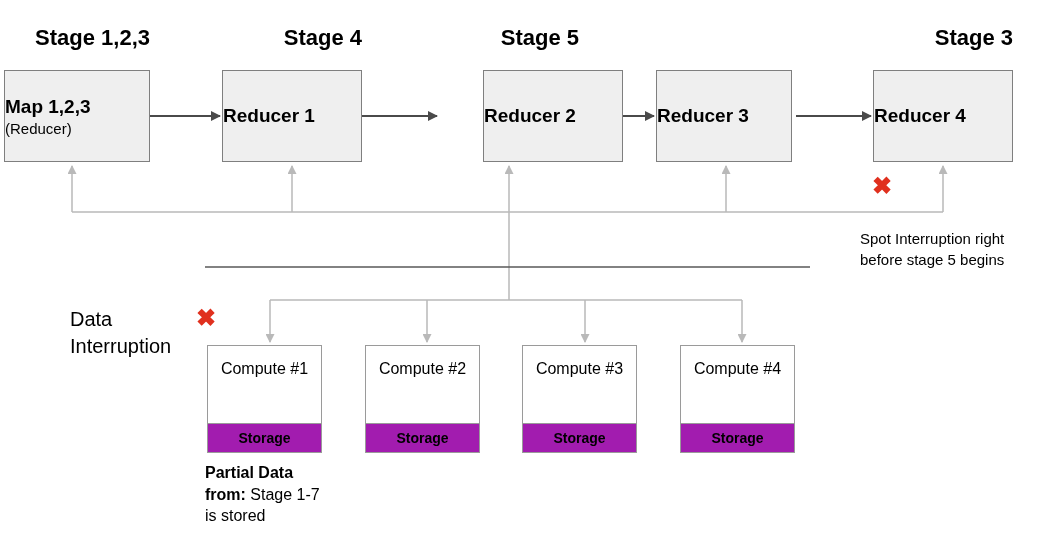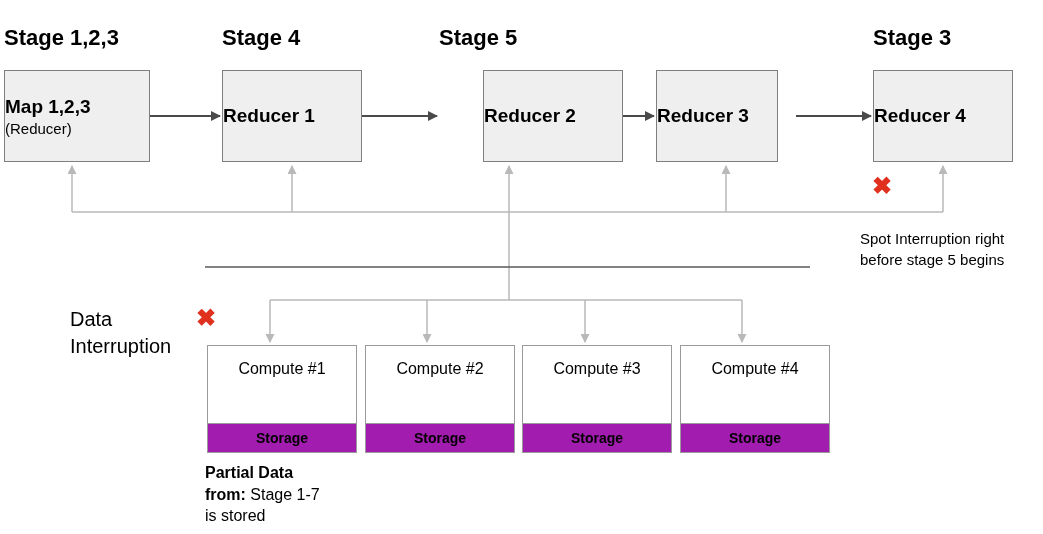--- a/index.html
+++ b/index.html
@@ -18,21 +18,21 @@
   svg.connectors {
     position: absolute;
     left: 0; top: 0;
     width: 1043px; height: 534px;
     pointer-events: none;
   }
   .stage-label {
     position: absolute;
     top: 24px;
     height: 28px;
-    text-align: left;
+    text-align: right;
     font-size: 22px;
     font-weight: bold;
     color: #000000;
     line-height: 28px;
     white-space: nowrap;
   }
   .stage-box {
     position: absolute;
     top: 70px;
     height: 92px;
@@ -51,21 +51,21 @@
   }
   .stage-box .box-subtitle {
     font-size: 15px;
     font-weight: normal;
     color: #000000;
     margin-top: 2px;
   }
   .compute-box {
     position: absolute;
     top: 345px;
-    width: 150px;
+    width: 115px;
     height: 108px;
     background: #ffffff;
     border: 1.5px solid #9a9a9a;
     box-sizing: border-box;
   }
   .compute-label {
     display: block;
     text-align: center;
     margin-top: 14px;
     font-size: 16px;
@@ -166,21 +166,21 @@
   <div class="stage-box" style="left:4px; width:146px;">
     <span class="box-title">Map 1,2,3</span>
     <span class="box-subtitle">(Reducer)</span>
   </div>
   <div class="stage-box" style="left:222px; width:140px;">
     <span class="box-title">Reducer 1</span>
   </div>
   <div class="stage-box" style="left:439px; width:140px;margin-left:44px;">
     <span class="box-title">Reducer 2</span>
   </div>
-  <div class="stage-box" style="left:656px; width:122px;">
+  <div class="stage-box" style="left:656px; width:136px;">
     <span class="box-title">Reducer 3</span>
   </div>
   <div class="stage-box" style="left:873px; width:140px;">
     <span class="box-title">Reducer 4</span>
   </div>
 
   <span class="x-mark" style="left:872px; top:174px;">✖</span>
   <span class="x-mark" style="left:196px; top:306px;">✖</span>
 
   <div class="note-right">Spot Interruption right before stage 5 begins</div>

